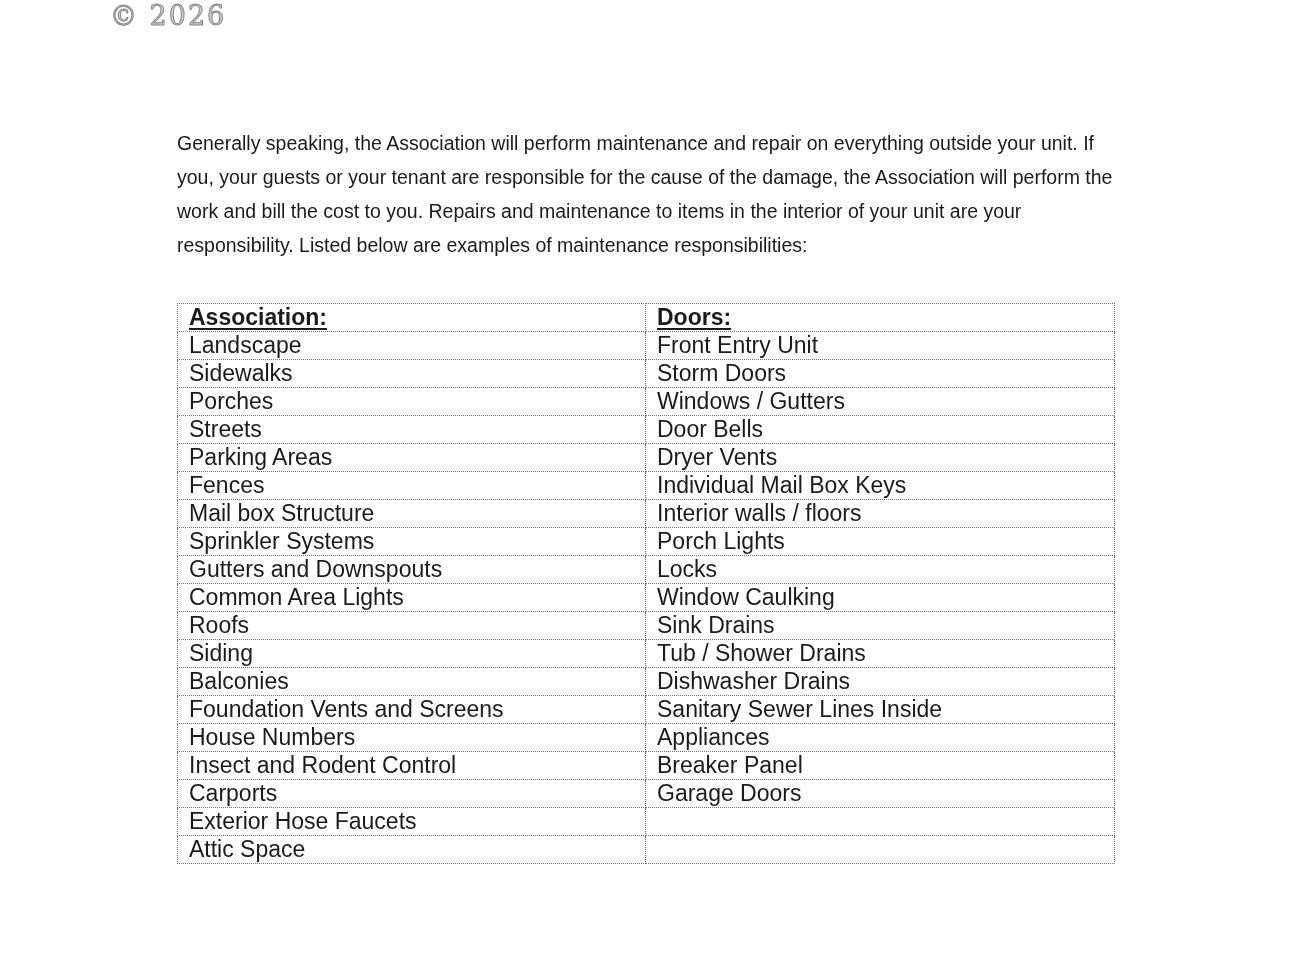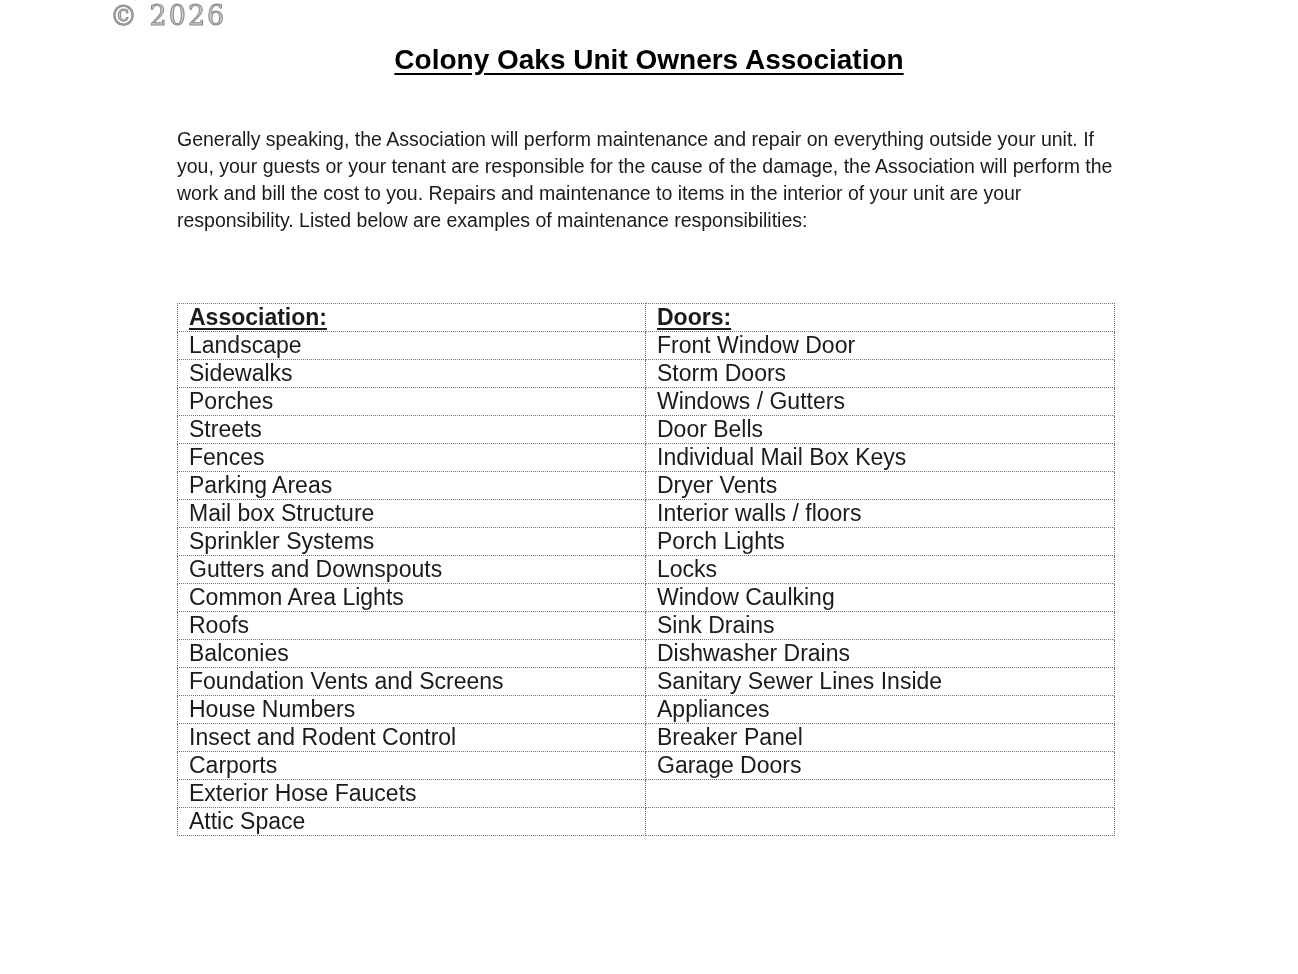--- a/index.html
+++ b/index.html
@@ -27,21 +27,21 @@
     font-size: 28px; font-weight: bold;
     text-decoration: underline;
     text-underline-offset: 4px;
     color: #000000;
   }
 
   .intro {
     position: absolute; left: 177px; top: 126px;
     width: 938px;
     font-size: 19.5px;
-    line-height: 27px;
+    line-height: 34px;
     color: #1b1b1b;
   }
 
   table.resp {
     position: absolute; left: 177px; top: 303px;
     width: 937px;
     border-collapse: collapse;
     table-layout: fixed;
   }
   table.resp th, table.resp td {
@@ -61,21 +61,20 @@
   col.c1 { width: 468px; }
   col.c2 { width: 469px; }
 </style>
 </head>
 <body>
 
 <div class="page">
 
   <div class="watermark">© 2026</div>
 
-  <h1 class="title">Colony Oaks Unit Owners Association</h1>
 
   <p class="intro">Generally speaking, the Association will perform maintenance and repair on everything outside your unit. If you, your guests or your tenant are responsible for the cause of the damage, the Association will perform the work and bill the cost to you. Repairs and maintenance to items in the interior of your unit are your responsibility. Listed below are examples of maintenance responsibilities:</p>
 
   <table class="resp">
     <colgroup>
         <col class="c1">
         <col class="c2">
       </colgroup>
     <thead>
       <tr>
@@ -83,46 +82,46 @@
           <span>Association:</span>
         </th>
         <th>
           <span>Doors:</span>
         </th>
       </tr>
     </thead>
     <tbody>
     <tr>
       <td>Landscape</td>
-      <td>Front Window Door</td>
+      <td>Front Entry Unit</td>
     </tr>
 
     <tr>
       <td>Sidewalks</td>
       <td>Storm Doors</td>
     </tr>
 
     <tr>
       <td>Porches</td>
       <td>Windows / Gutters</td>
     </tr>
 
     <tr>
       <td>Streets</td>
       <td>Door Bells</td>
     </tr>
 
     <tr>
-      <td>Fences</td>
-      <td>Individual Mail Box Keys</td>
+      <td>Parking Areas</td>
+      <td>Dryer Vents</td>
     </tr>
 
     <tr>
-      <td>Parking Areas</td>
-      <td>Dryer Vents</td>
+      <td>Fences</td>
+      <td>Individual Mail Box Keys</td>
     </tr>
 
     <tr>
       <td>Mail box Structure</td>
       <td>Interior walls / floors</td>
     </tr>
 
     <tr>
       <td>Sprinkler Systems</td>
       <td>Porch Lights</td>
@@ -136,20 +135,24 @@
     <tr>
       <td>Common Area Lights</td>
       <td>Window Caulking</td>
     </tr>
 
     <tr>
       <td>Roofs</td>
       <td>Sink Drains</td>
     </tr>
 
+    <tr>
+      <td>Siding</td>
+      <td>Tub / Shower Drains</td>
+    </tr>
 
     <tr>
       <td>Balconies</td>
       <td>Dishwasher Drains</td>
     </tr>
 
     <tr>
       <td>Foundation Vents and Screens</td>
       <td>Sanitary Sewer Lines Inside</td>
     </tr>

